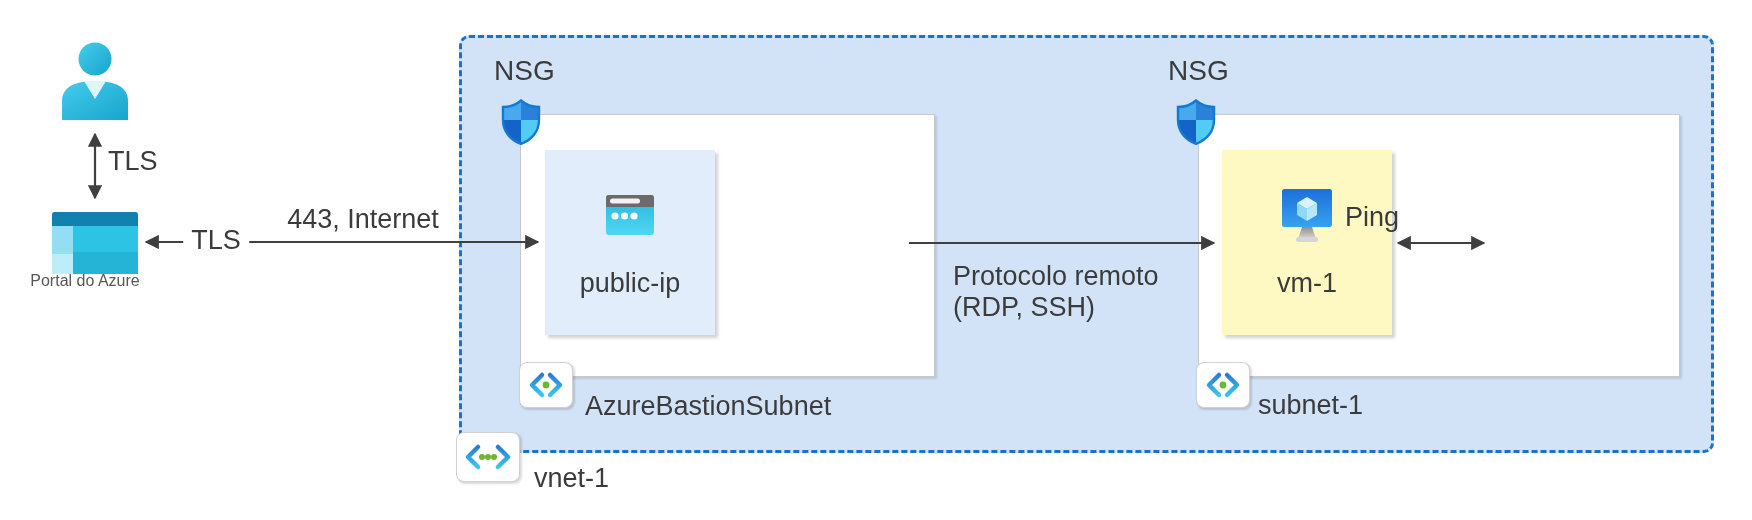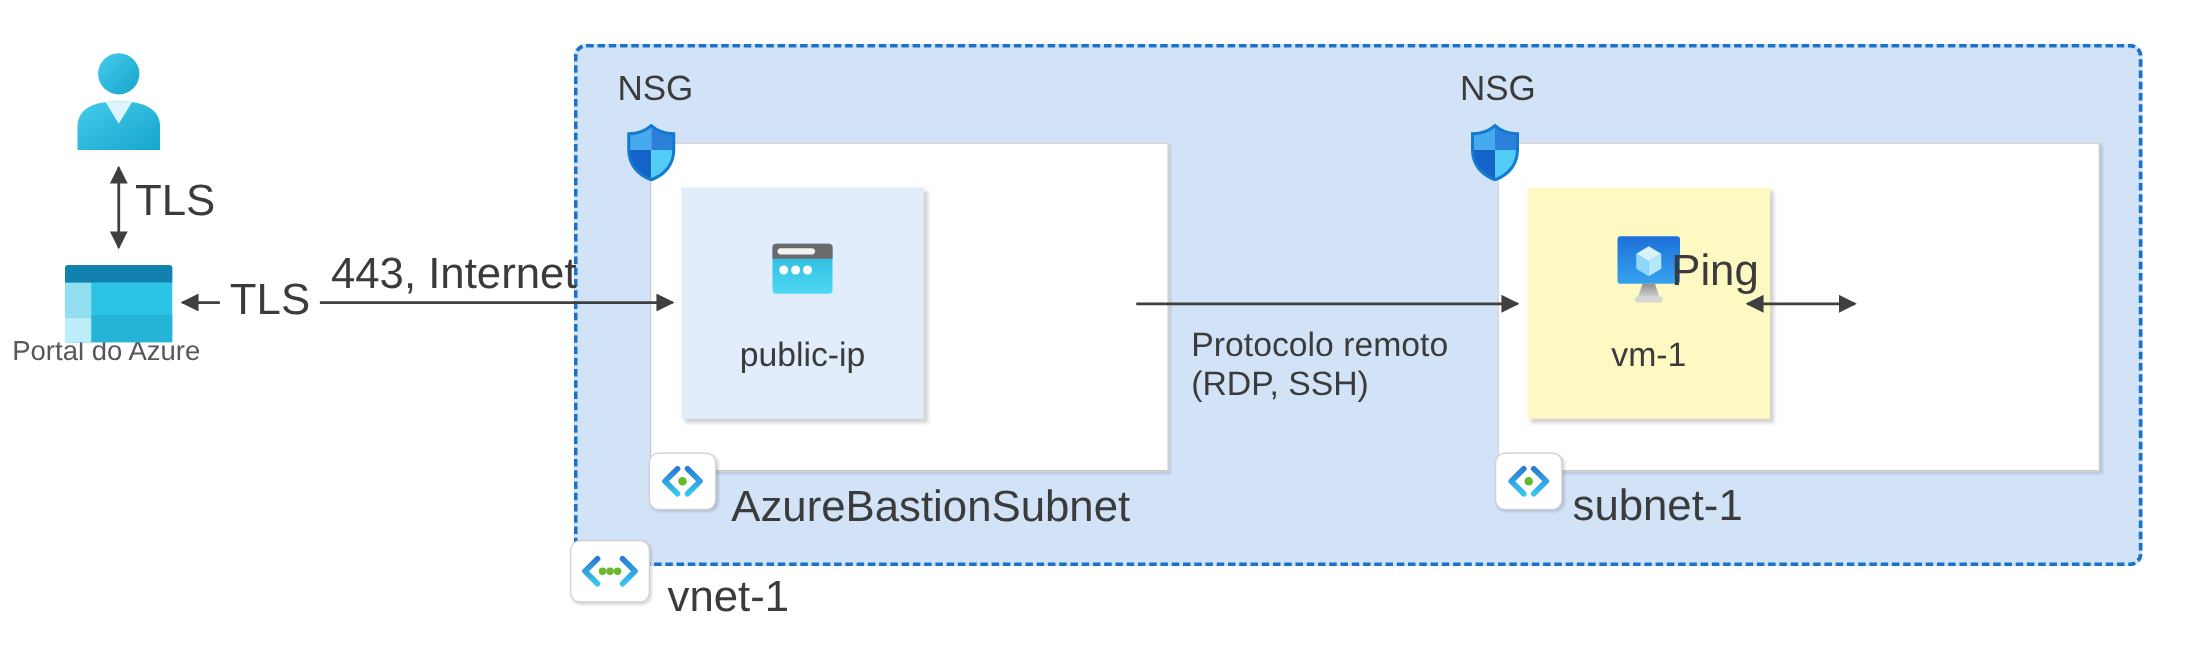--- a/index.html
+++ b/index.html
@@ -1,36 +1,36 @@
 <!DOCTYPE html>
 <html><head>
 <meta charset="utf-8">
 <style>
   html,body{margin:0;padding:0;background:#ffffff;}
   .canvas{position:relative;width:1752px;height:520px;background:#ffffff;overflow:hidden;
           font-family:"Liberation Sans",sans-serif;color:#3b3b3b;}
   .abs{position:absolute;}
-  .lbl{position:absolute;font-size:35px;color:#3b3b3b;white-space:nowrap;line-height:30px;}
+  .lbl{position:absolute;font-size:27px;color:#3b3b3b;white-space:nowrap;line-height:30px;}
   .center{transform:translate(-50%,-50%);}
   .vnet{position:absolute;left:459px;top:35px;width:1255px;height:418px;
         background:#d2e3f7;border:3px dashed #1a73c8;border-radius:10px;z-index:1;box-sizing:border-box;}
   .subnet-box{position:absolute;background:#ffffff;border:1px solid #c9c9c9;
         box-shadow:2px 2px 2px rgba(0,0,0,0.12);z-index:2;box-sizing:border-box;}
-  .tile{position:absolute;width:194px;height:185px;z-index:3;display:flex;flex-direction:column;
+  .tile{position:absolute;width:170px;height:185px;z-index:3;display:flex;flex-direction:column;
         align-items:center;box-shadow:3px 3px 3px rgba(0,0,0,0.18);}
   .tile.blue{background:#e1edfa;}
   .tile.gray{background:#fef9c3;}
   .tile .ticon{margin-top:33px;}
   .tile .tlabel{margin-top:17px;font-size:27px;color:#3b3b3b;}
   .badge{position:absolute;background:#ffffff;border:1px solid #d0d0d0;border-radius:8px;
         box-shadow:1.5px 1.5px 2px rgba(0,0,0,0.14);z-index:6;display:flex;align-items:center;justify-content:center;}
   .arrows{position:absolute;left:0;top:0;z-index:4;pointer-events:none;}
   .onwhite{background:#ffffff;padding:0 8px;z-index:5;}
   .z5{z-index:5;}
-  .portal-label{position:absolute;font-size:22px;color:#575757;white-space:nowrap;}
+  .portal-label{position:absolute;font-size:16px;color:#575757;white-space:nowrap;}
 </style>
 </head>
 <body>
 
 <div class="canvas">
 
   <svg width="0" height="0" style="position:absolute" aria-hidden="true">
     <defs>
       <linearGradient id="g-person" x1="0" y1="0" x2="1" y2="1">
         <stop offset="0" stop-color="#44ccec"></stop>

